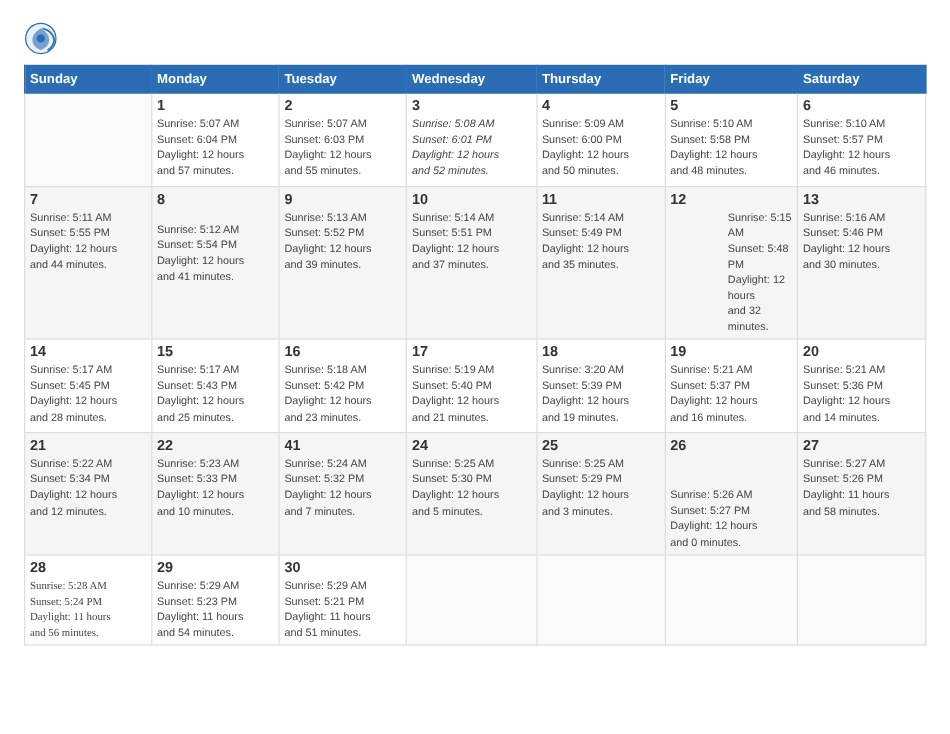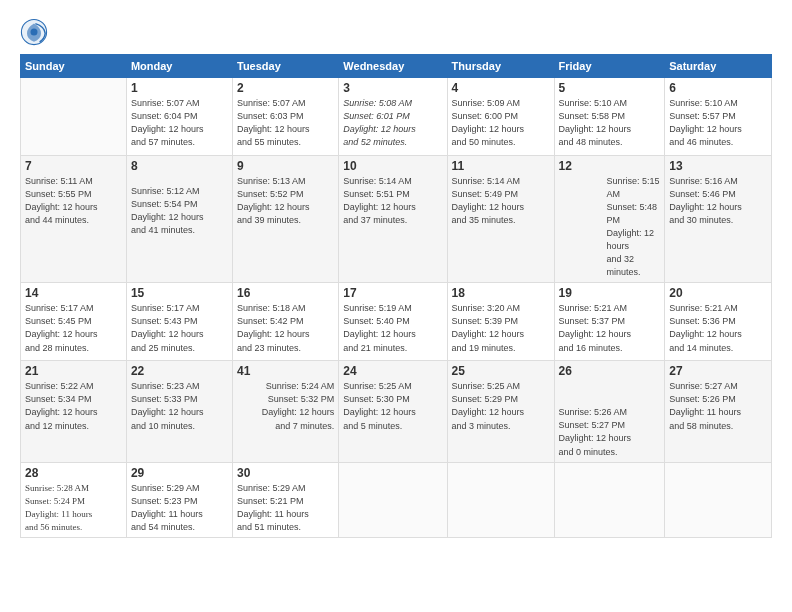--- a/index.html
+++ b/index.html
@@ -288,21 +288,21 @@
           </td>
           <td>
             <span class="day-num">22</span>
             <div class="day-detail" style="white-space: pre-line;">Sunrise: 5:23 AM
 Sunset: 5:33 PM
 Daylight: 12 hours
 and 10 minutes.</div>
           </td>
           <td>
             <span class="day-num">41</span>
-            <div class="day-detail" style="white-space: pre-line; text-align: right;">Sunrise: 5:24 AM
+            <div class="day-detail" style="white-space: pre-line;">Sunrise: 5:24 AM
 Sunset: 5:32 PM
 Daylight: 12 hours
 and 7 minutes.</div>
           </td>
           <td>
             <span class="day-num">24</span>
             <div class="day-detail" style="white-space: pre-line;">Sunrise: 5:25 AM
 Sunset: 5:30 PM
 Daylight: 12 hours
 and 5 minutes.</div>

